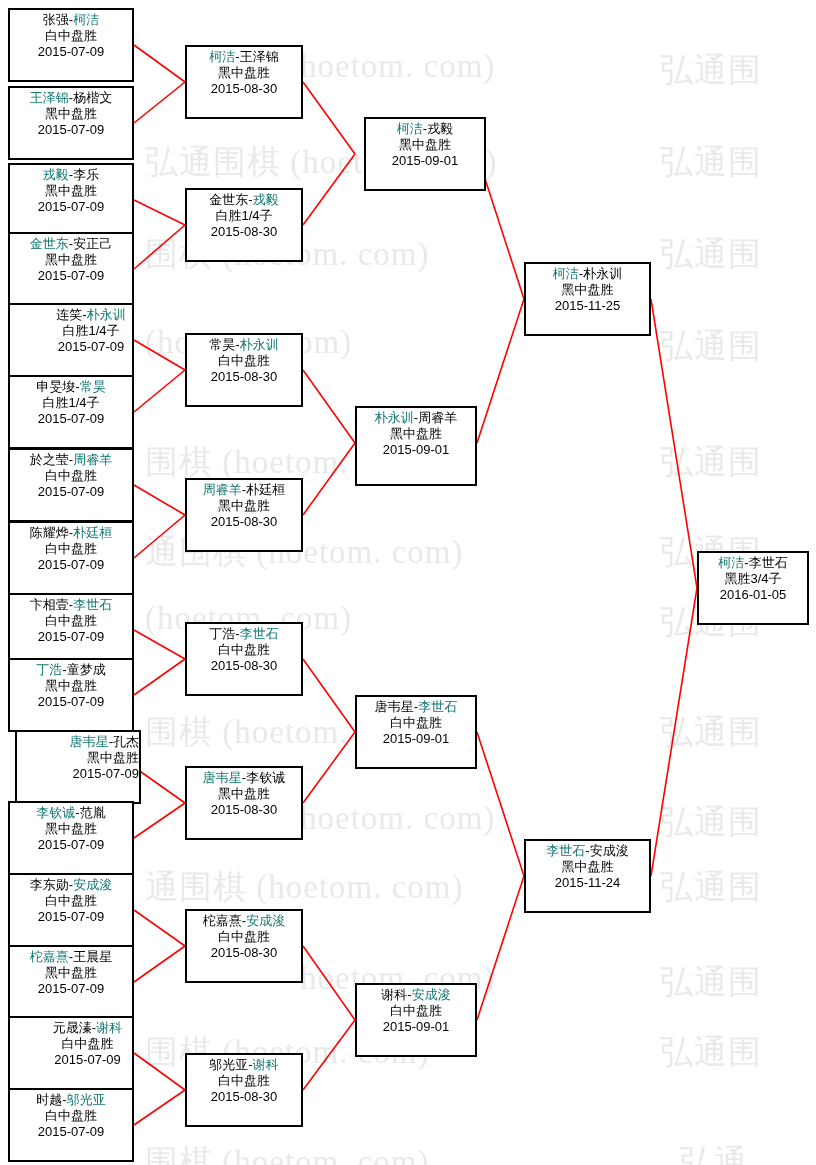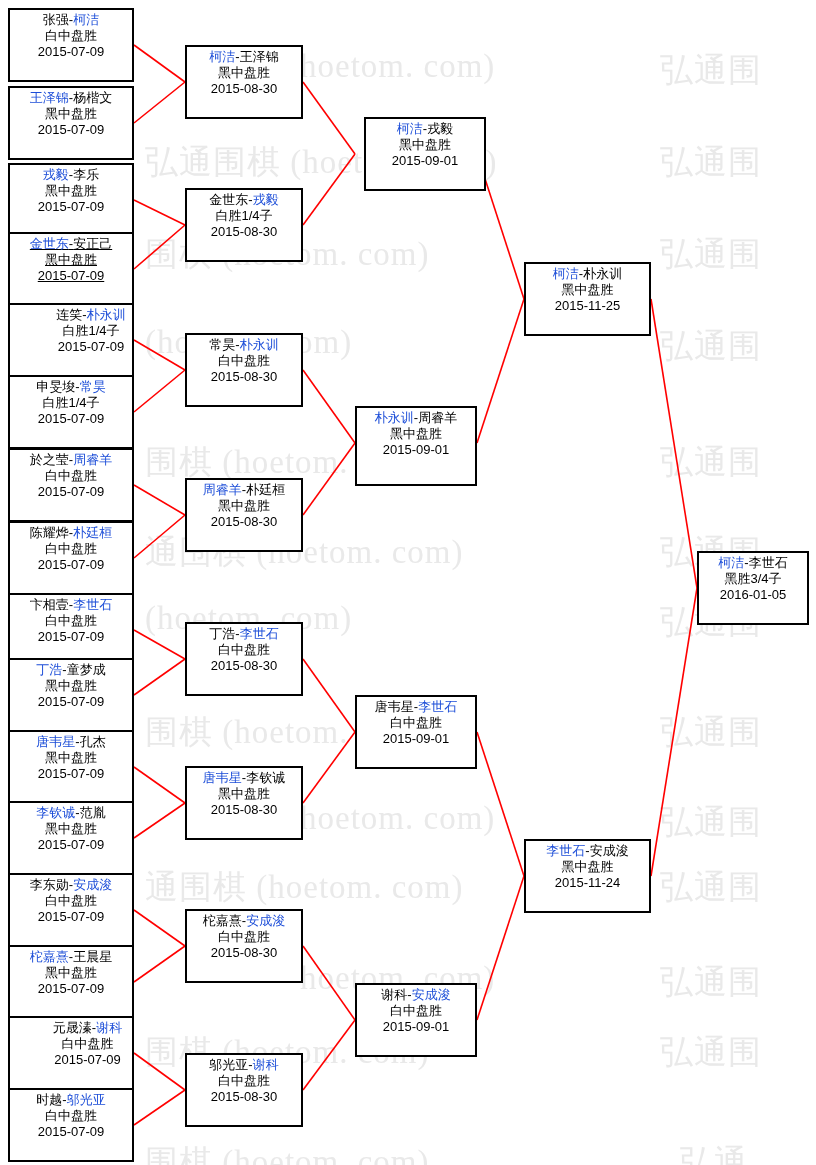--- a/index.html
+++ b/index.html
@@ -55,21 +55,21 @@
     overflow: hidden;
   }
   .node .ln {
     display: block;
     white-space: nowrap;
   }
   .node .ln.date {
     font-family: "Liberation Sans", sans-serif;
     letter-spacing: 0px;
   }
-  .red { color: #1d4ed8; }
+  .red { color: #0f766e; }
   .blk { color: #000000; }
 </style>
 </head>
 <body>
 
 <div id="root">
 
   <div class="wm-layer">
       <div class="wm" style="left: 300px; top: 48px;">hoetom. com)</div>
       <div class="wm" style="left: 660px; top: 48px;">弘通围</div>
@@ -141,21 +141,21 @@
       <div class="node" style="left: 8px; top: 86px; width: 126px; height: 74px;">
         <span class="ln"><span class="red">王泽锦</span><span class="blk">-</span><span class="blk">杨楷文</span></span>
         <span class="ln">黑中盘胜</span>
         <span class="ln date">2015-07-09</span>
       </div>
       <div class="node" style="left: 8px; top: 163px; width: 126px; height: 74px;">
         <span class="ln"><span class="red">戎毅</span><span class="blk">-</span><span class="blk">李乐</span></span>
         <span class="ln">黑中盘胜</span>
         <span class="ln date">2015-07-09</span>
       </div>
-      <div class="node" style="left: 8px; top: 232px; width: 126px; height: 74px; text-decoration: underline;">
+      <div class="node" style="left: 8px; top: 232px; width: 126px; height: 74px;">
         <span class="ln"><span class="red">金世东</span><span class="blk">-</span><span class="blk">安正己</span></span>
         <span class="ln">黑中盘胜</span>
         <span class="ln date">2015-07-09</span>
       </div>
       <div class="node" style="left: 8px; top: 303px; width: 126px; height: 74px; padding-left: 40px;">
         <span class="ln"><span class="blk">连笑</span><span class="blk">-</span><span class="red">朴永训</span></span>
         <span class="ln">白胜1/4子</span>
         <span class="ln date">2015-07-09</span>
       </div>
       <div class="node" style="left: 8px; top: 375px; width: 126px; height: 74px;">
@@ -176,21 +176,21 @@
       <div class="node" style="left: 8px; top: 593px; width: 126px; height: 74px;">
         <span class="ln"><span class="blk">卞相壹</span><span class="blk">-</span><span class="red">李世石</span></span>
         <span class="ln">白中盘胜</span>
         <span class="ln date">2015-07-09</span>
       </div>
       <div class="node" style="left: 8px; top: 658px; width: 126px; height: 74px;">
         <span class="ln"><span class="red">丁浩</span><span class="blk">-</span><span class="blk">童梦成</span></span>
         <span class="ln">黑中盘胜</span>
         <span class="ln date">2015-07-09</span>
       </div>
-      <div class="node" style="left: 8px; top: 730px; width: 126px; height: 74px;">
+      <div class="node" style="left: 15px; top: 730px; width: 126px; height: 74px; text-align: right;">
         <span class="ln"><span class="red">唐韦星</span><span class="blk">-</span><span class="blk">孔杰</span></span>
         <span class="ln">黑中盘胜</span>
         <span class="ln date">2015-07-09</span>
       </div>
       <div class="node" style="left: 8px; top: 801px; width: 126px; height: 74px;">
         <span class="ln"><span class="red">李钦诚</span><span class="blk">-</span><span class="blk">范胤</span></span>
         <span class="ln">黑中盘胜</span>
         <span class="ln date">2015-07-09</span>
       </div>
       <div class="node" style="left: 8px; top: 873px; width: 126px; height: 74px;">

